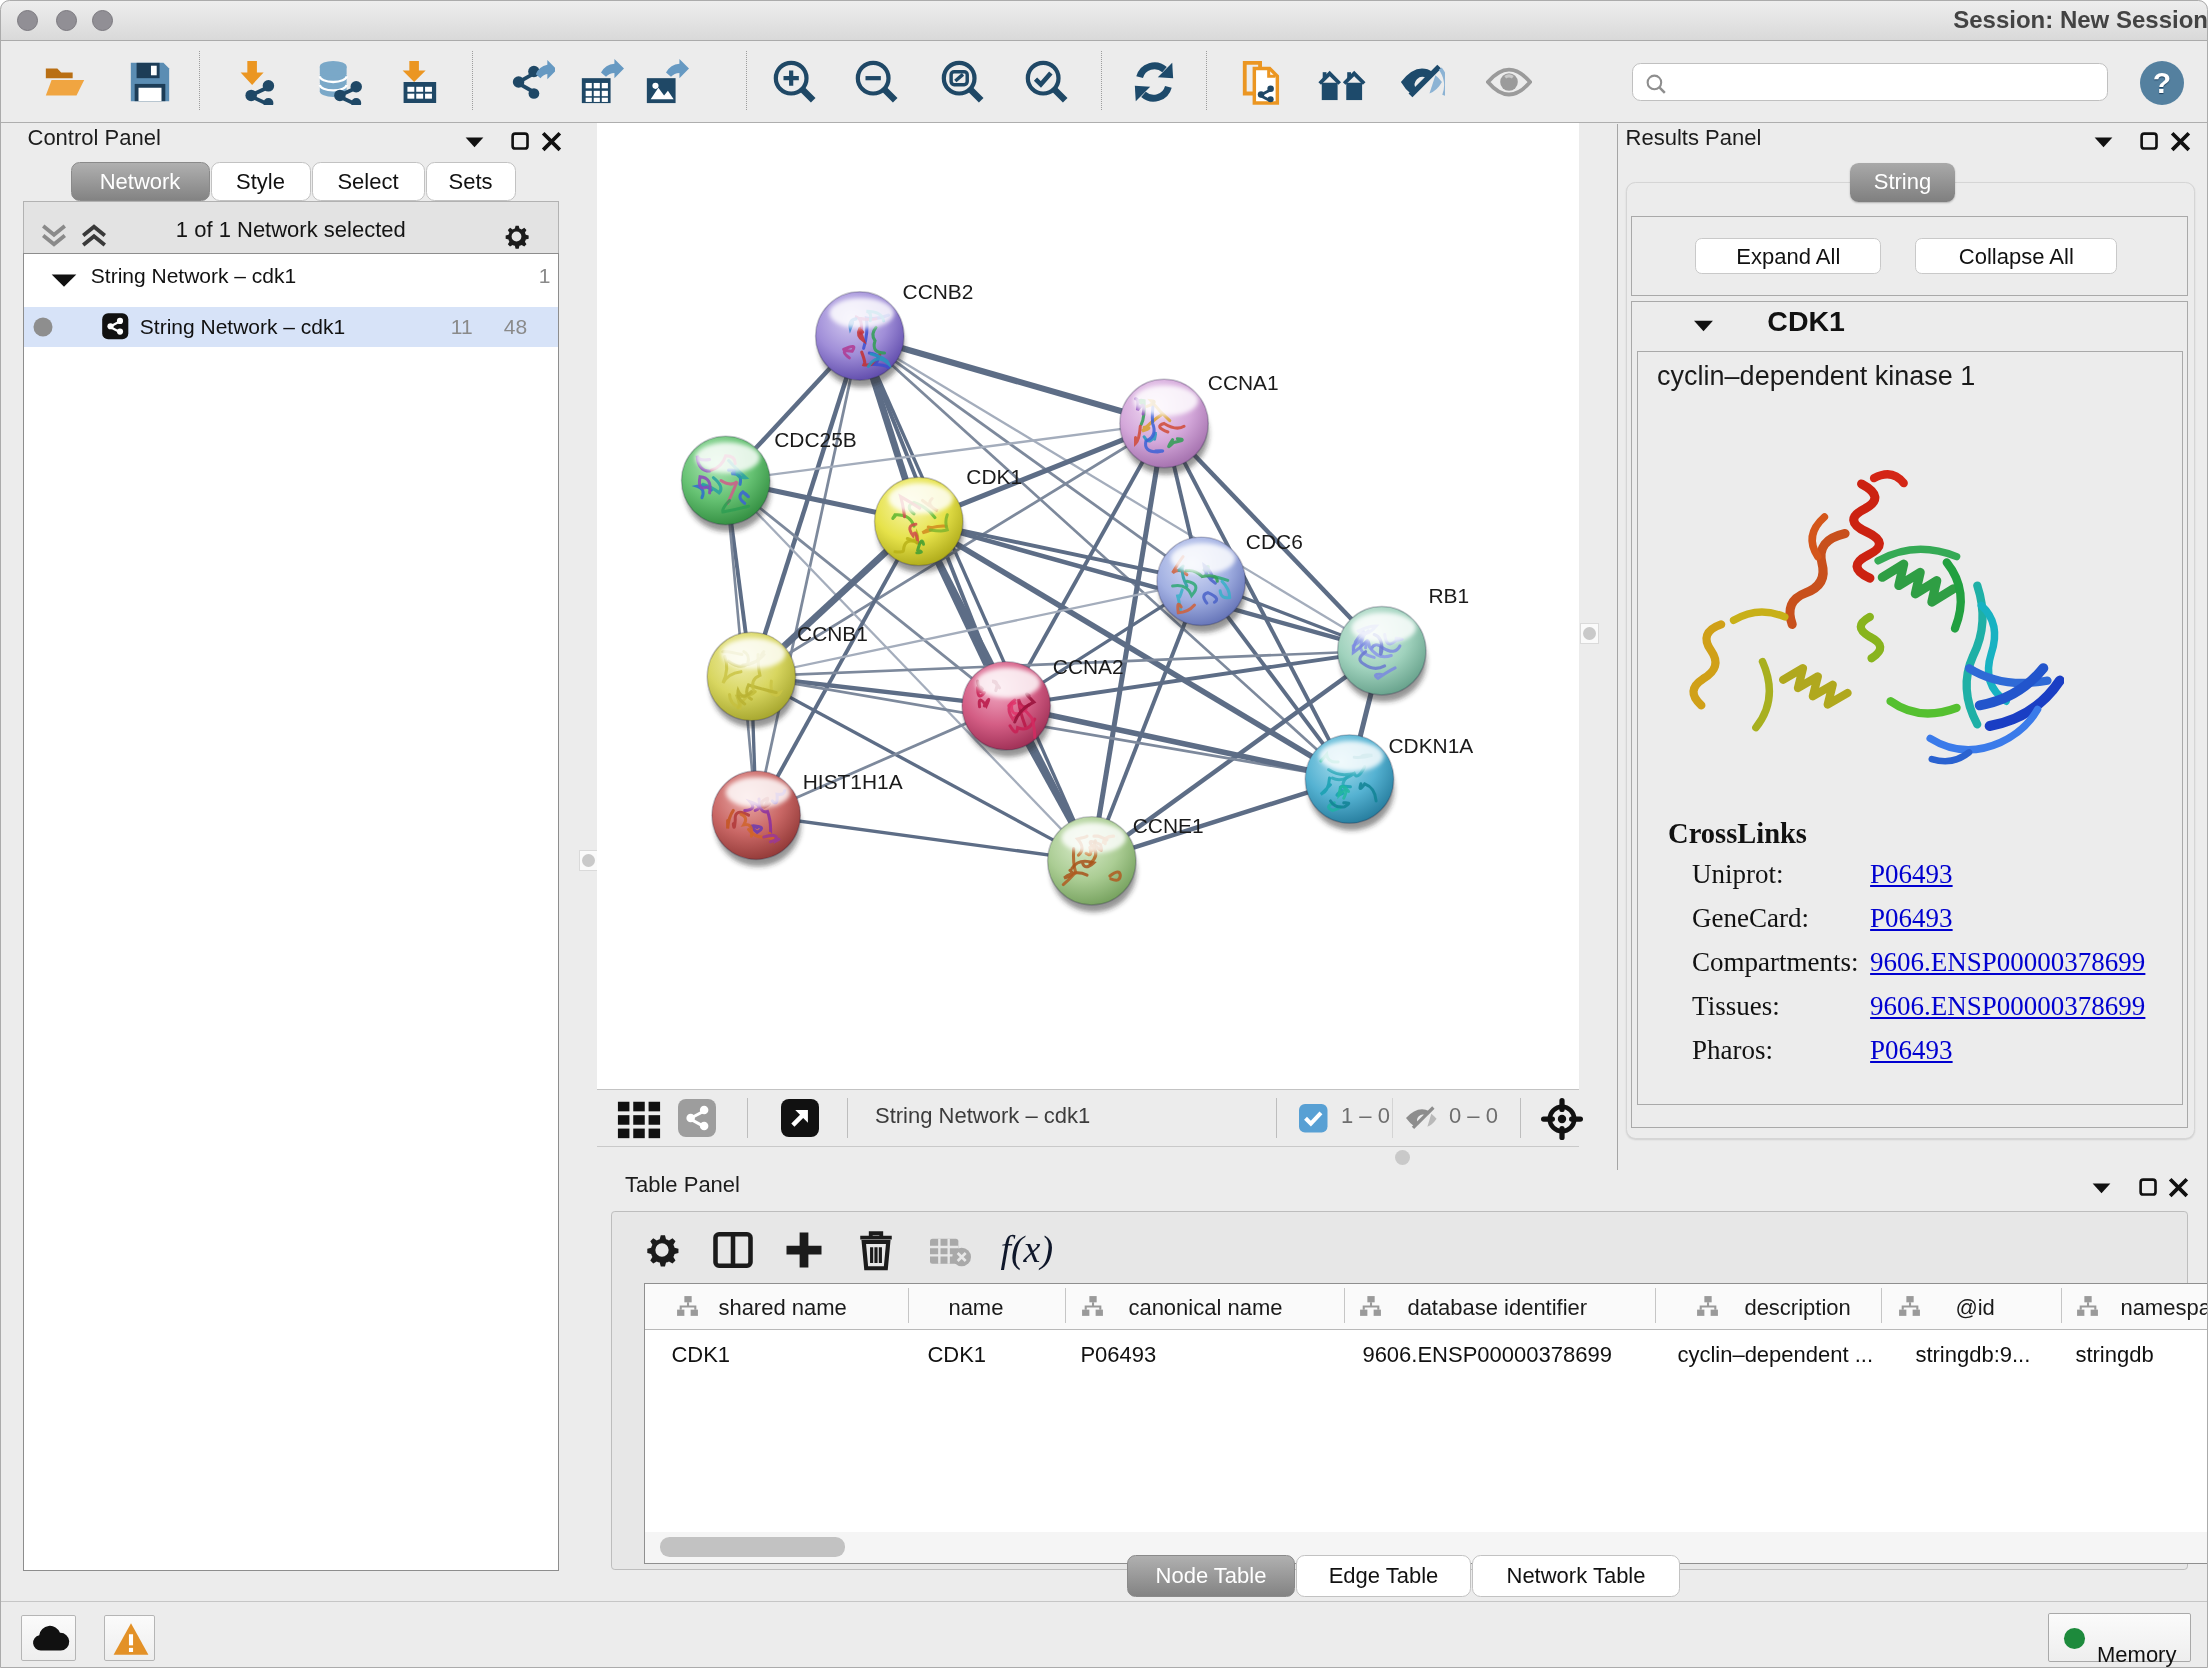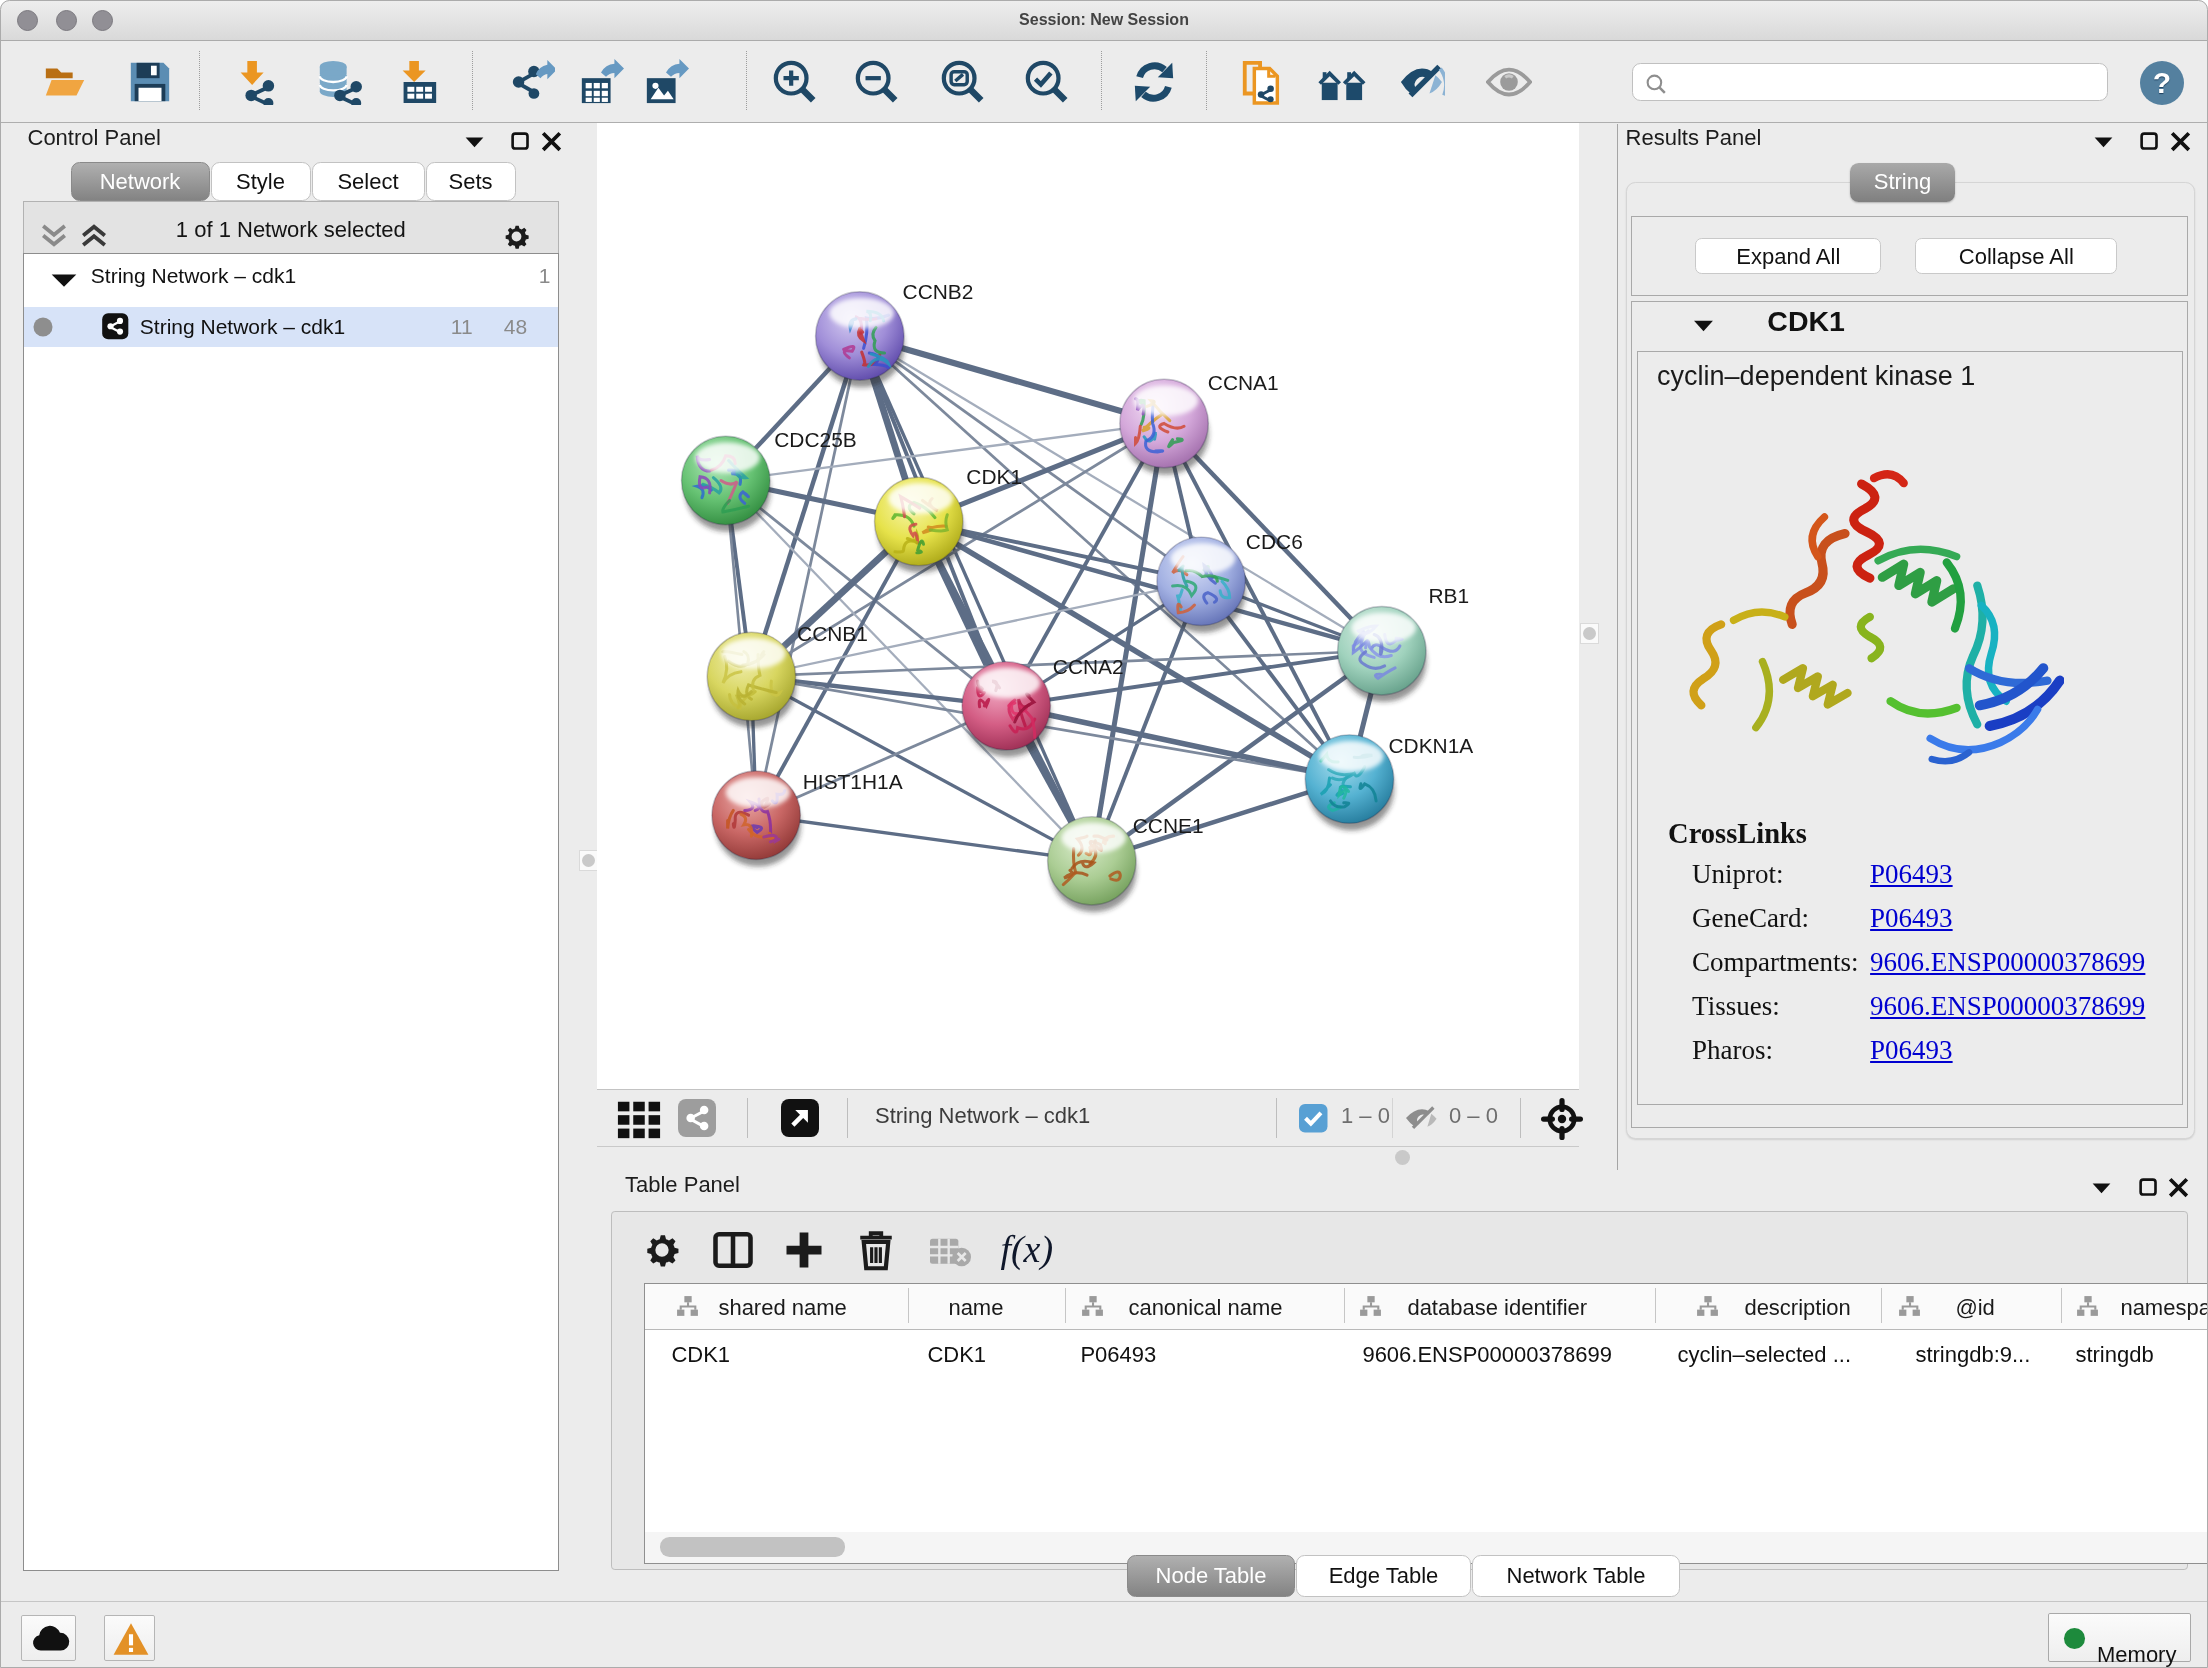--- a/index.html
+++ b/index.html
@@ -5,21 +5,21 @@
 * { margin:0; padding:0; box-sizing:border-box; }
 html,body { width:2208px; height:1668px; }
 body { font-family:"Liberation Sans", sans-serif; background:#ececec; position:relative; overflow:hidden; }
 .abs { position:absolute; }
 
 
 #titlebar { left:0; top:0; width:2208px; height:41px;
   background:linear-gradient(#eeeeee,#d9d9d9); border-bottom:1px solid #ababab; }
 #titlebar .light { position:absolute; top:9.5px; width:21px; height:21px; border-radius:50%;
   background:#918f95; border:1.4px solid #7b797f; }
-#title { width:100%; text-align:center; font-size:16px; font-weight:bold; color:#434343; line-height:40px; }
+#title { width:100%; text-align:right; font-size:24px; font-weight:bold; color:#434343; line-height:40px; }
 
 
 #toolbar { left:0; top:41px; width:2208px; height:82px; background:#ececec; border-bottom:1px solid #aeaeae; }
 .tbi { position:absolute; top:18px; }
 .tsep { position:absolute; top:9.5px; height:59px; width:0; border-left:1.9px dotted #9d9d9d; }
 #searchbox { position:absolute; left:1632px; top:22px; width:476px; height:38px; background:#fff;
   border:1px solid #c0c0c0; border-radius:8.6px; }
 #helpbtn { position:absolute; left:2140px; top:20px; width:44px; height:44px; border-radius:50%;
   background:#54809f; color:#fff; font-weight:bold; font-size:30px; text-align:center; line-height:44px; text-shadow:0 1px 1px #1d3f5e; }
 
@@ -824,21 +824,21 @@
             </g>
             <path d="M12.5 8 v4 M5.5 15 v-3 h14 v3" stroke="#9a9a9a" stroke-width="2" fill="none"></path>
           </svg>
       <span style="position:absolute;left:1475px;top:10.5px;font-size:22px;color:#1a1a1a;">namespac</span>
       </div>
       <div id="trow" style="position:absolute;left:0;top:47px;width:1571px;height:43px;">
       <span style="position:absolute;left:26px;top:10.5px;font-size:22px;color:#111;">CDK1</span>
       <span style="position:absolute;left:282px;top:10.5px;font-size:22px;color:#111;">CDK1</span>
       <span style="position:absolute;left:435px;top:10.5px;font-size:22px;color:#111;">P06493</span>
       <span style="position:absolute;left:717px;top:10.5px;font-size:22px;color:#111;">9606.ENSP00000378699</span>
-      <span style="position:absolute;left:1032px;top:10.5px;font-size:22px;color:#111;">cyclin–selected ...</span>
+      <span style="position:absolute;left:1032px;top:10.5px;font-size:22px;color:#111;">cyclin–dependent ...</span>
       <span style="position:absolute;left:1270px;top:10.5px;font-size:22px;color:#111;">stringdb:9...</span>
       <span style="position:absolute;left:1430px;top:10.5px;font-size:22px;color:#111;">stringdb</span>
       </div>
       <div style="position:absolute;left:0;bottom:0;width:1571px;height:31px;background:#f5f5f5;">
         <div style="position:absolute;left:15px;top:4.8px;width:185px;height:20px;border-radius:9.5px;background:#c2c2c2;"></div>
       </div>
     </div>
   </div>
 
   <div class="tabbtn sel" style="left:528px;top:389px;width:168px;line-height:40px;height:42px;">Node Table</div>

